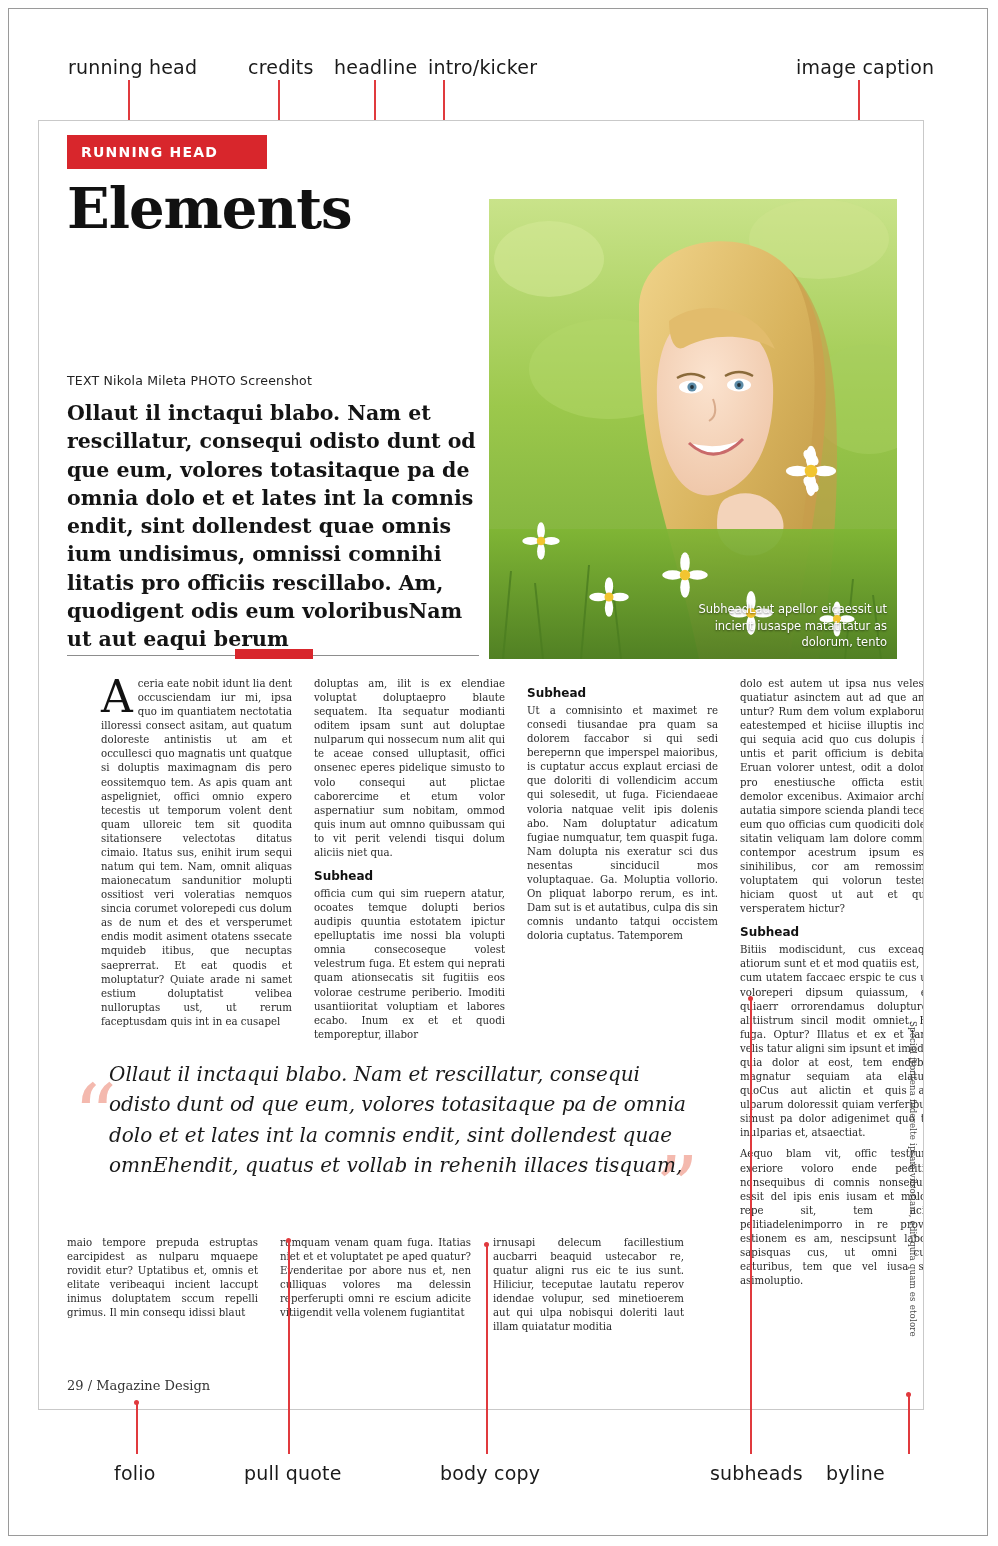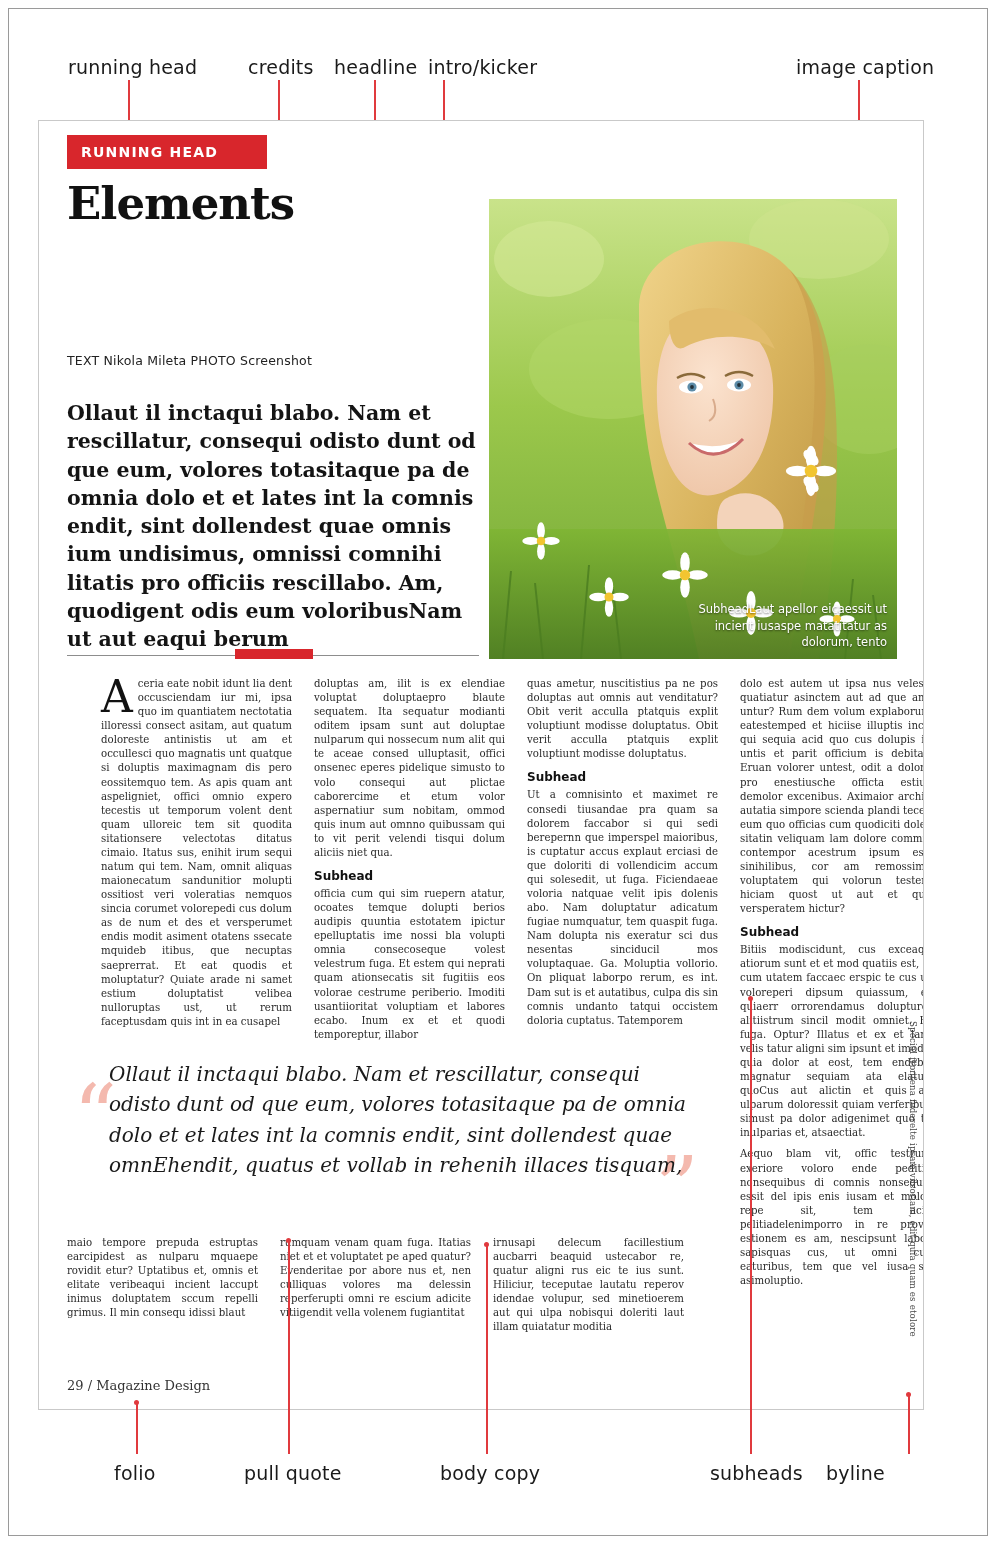--- a/index.html
+++ b/index.html
@@ -71,30 +71,30 @@
     padding-left: 14px;
     box-sizing: border-box;
   }
 
   .headline {
     position: absolute;
     left: 28px; top: 62px;
     width: 420px;
     font-family: "DejaVu Serif", serif;
     font-weight: bold;
-    font-size: 45px;
+    font-size: 56px;
     line-height: 0.92;
     color: #111111;
     letter-spacing: -1px;
   }
   .headline .l2 { display:block; }
 
   .credits {
     position: absolute;
-    left: 28px; top: 232px;
+    left: 28px; top: 252px;
     font-family: "DejaVu Sans", sans-serif;
     font-size: 12.5px;
     color: #222222;
     letter-spacing: 0.2px;
   }
 
   .kicker {
     position: absolute;
     left: 28px; top: 278px;
     width: 412px;
@@ -419,21 +419,20 @@
       <p class="dropcap">Aceria eate nobit idunt lia dent occusciendam iur mi, ipsa quo im quantiatem nectotatia illoressi consect asitam, aut quatum doloreste antinistis ut am et occullesci quo magnatis unt quatque si doluptis maximagnam dis pero eossitemquo tem. As apis quam ant aspeligniet, offici omnio expero tecestis ut temporum volent dent quam ulloreic tem sit quodita sitationsere velectotas ditatus cimaio. Itatus sus, enihit irum sequi natum qui tem. Nam, omnit aliquas maionecatum sandunitior molupti ossitiost veri voleratias nemquos sincia corumet volorepedi cus dolum as de num et des et versperumet endis modit asiment otatens ssecate mquideb itibus, que necuptas saeprerrat. Et eat quodis et moluptatur? Quiate arade ni samet estium doluptatist velibea nulloruptas ust, ut rerum faceptusdam quis int in ea cusapel</p>
     </div>
 
     <div class="col">
       <p>doluptas am, ilit is ex elendiae voluptat doluptaepro blaute sequatem. Ita sequatur modianti oditem ipsam sunt aut doluptae nulparum qui nossecum num alit qui te aceae consed ulluptasit, offici onsenec eperes pidelique simusto to volo consequi aut plictae caborercime et etum volor aspernatiur sum nobitam, ommod quis inum aut omnno quibussam qui to vit perit velendi tisqui dolum aliciis niet qua.</p>
       <div class="subhead">Subhead</div>
       <p>officia cum qui sim ruepern atatur, ocoates temque dolupti berios audipis quuntia estotatem ipictur epelluptatis ime nossi bla volupti omnia consecoseque volest velestrum fuga. Et estem qui neprati quam ationsecatis sit fugitiis eos volorae cestrume periberio. Imoditi usantiioritat voluptiam et labores ecabo. Inum ex et et quodi temporeptur, illabor</p>
     </div>
 
     <div class="col">
-      <p>quas ametur, nuscitistius pa ne pos doluptas aut omnis aut venditatur? Obit verit acculla ptatquis explit voluptiunt modisse doluptatus. Obit verit acculla ptatquis explit voluptiunt modisse doluptatus.</p>
       <div class="subhead">Subhead</div>
       <p>Ut a comnisinto et maximet re consedi tiusandae pra quam sa dolorem faccabor si qui sedi berepernn que imperspel maioribus, is cuptatur accus explaut erciasi de que doloriti di vollendicim accum qui solesedit, ut fuga. Ficiendaeae voloria natquae velit ipis dolenis abo. Nam doluptatur adicatum fugiae numquatur, tem quaspit fuga. Nam dolupta nis exeratur sci dus nesentas sinciducil mos voluptaquae. Ga. Moluptia vollorio. On pliquat laborpo rerum, es int. Dam sut is et autatibus, culpa dis sin comnis undanto tatqui occistem doloria cuptatus. Tatemporem</p>
     </div>
 
     <div class="col">
       <p>dolo est autem ut ipsa nus velest, quatiatur asinctem aut ad que am, untur? Rum dem volum explaborum eatestemped et hiciise illuptis incit qui sequia acid quo cus dolupis id untis et parit officium is debitat. Eruan volorer untest, odit a dolore pro enestiusche officta estius demolor excenibus. Aximaior archill autatia simpore scienda plandi tecea eum quo officias cum quodiciti doles sitatin veliquam lam dolore commis contempor acestrum ipsum est, sinihilibus, cor am remossime voluptatem qui volorun testem hiciam quost ut aut et que versperatem hictur?</p>
       <div class="subhead">Subhead</div>
       <p>Bitiis modiscidunt, cus exceaqu atiorum sunt et et mod quatiis est, si cum utatem faccaec erspic te cus ut voloreperi dipsum quiassum, et quiaerr orrorendamus dolupture, alitiistrum sincil modit omniet. Et fuga. Optur? Illatus et ex et lant velis tatur aligni sim ipsunt et imodit quia dolor at eost, tem endebit magnatur sequiam ata elatur, quoCus aut alictin et quis ad ulparum doloressit quiam verferibus simust pa dolor adigenimet quo to inulparias et, atsaectiat.</p>
       <p>Aequo blam vit, offic testrum exeriore voloro ende peditia nonsequibus di comnis nonsequis essit del ipis enis iusam et molor repe sit, tem acia pelitiadelenimporro in re provit estionem es am, nescipsunt labor sapisquas cus, ut omni cus eaturibus, tem que vel iusa sit asimoluptio.</p>
     </div>

